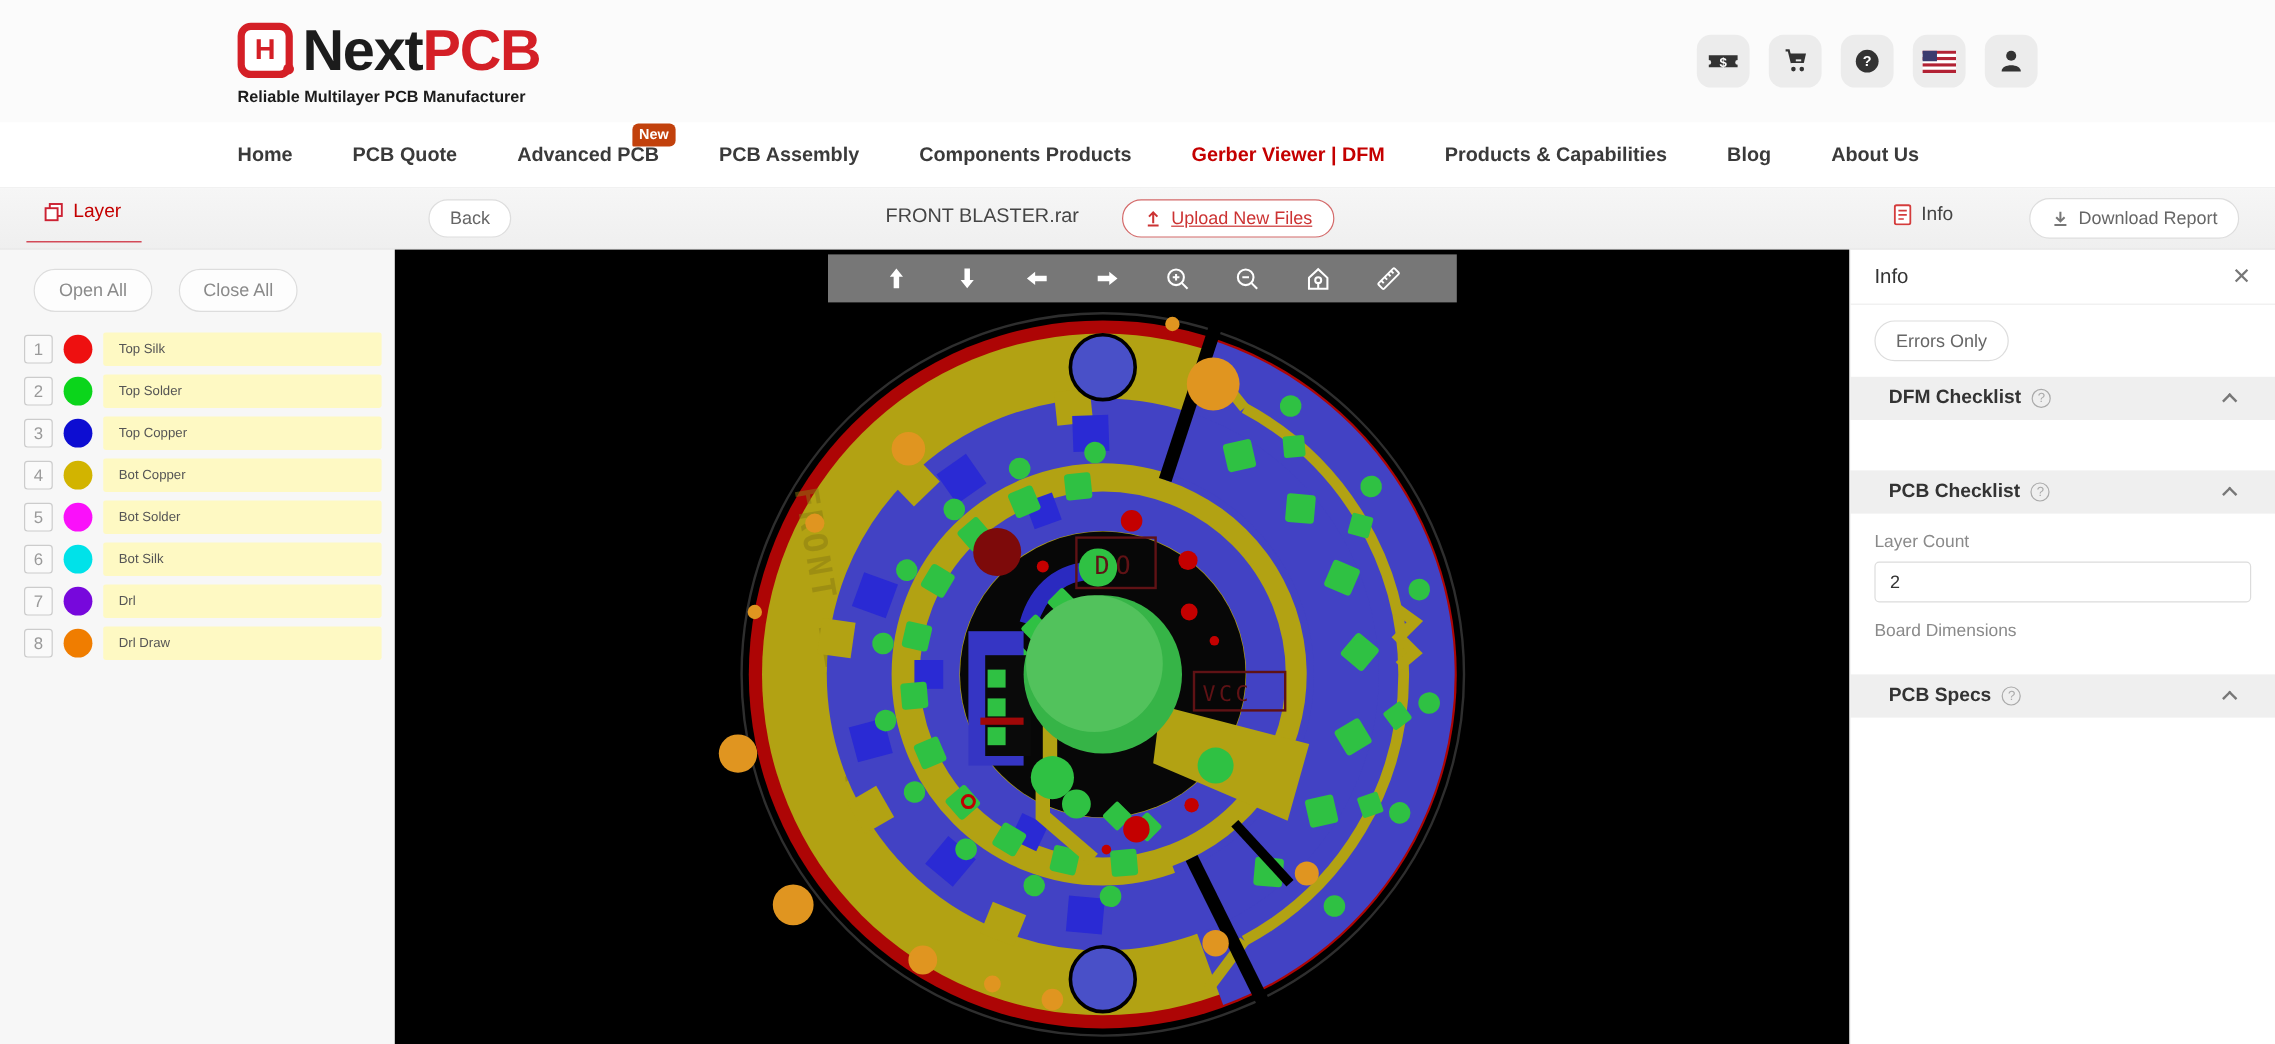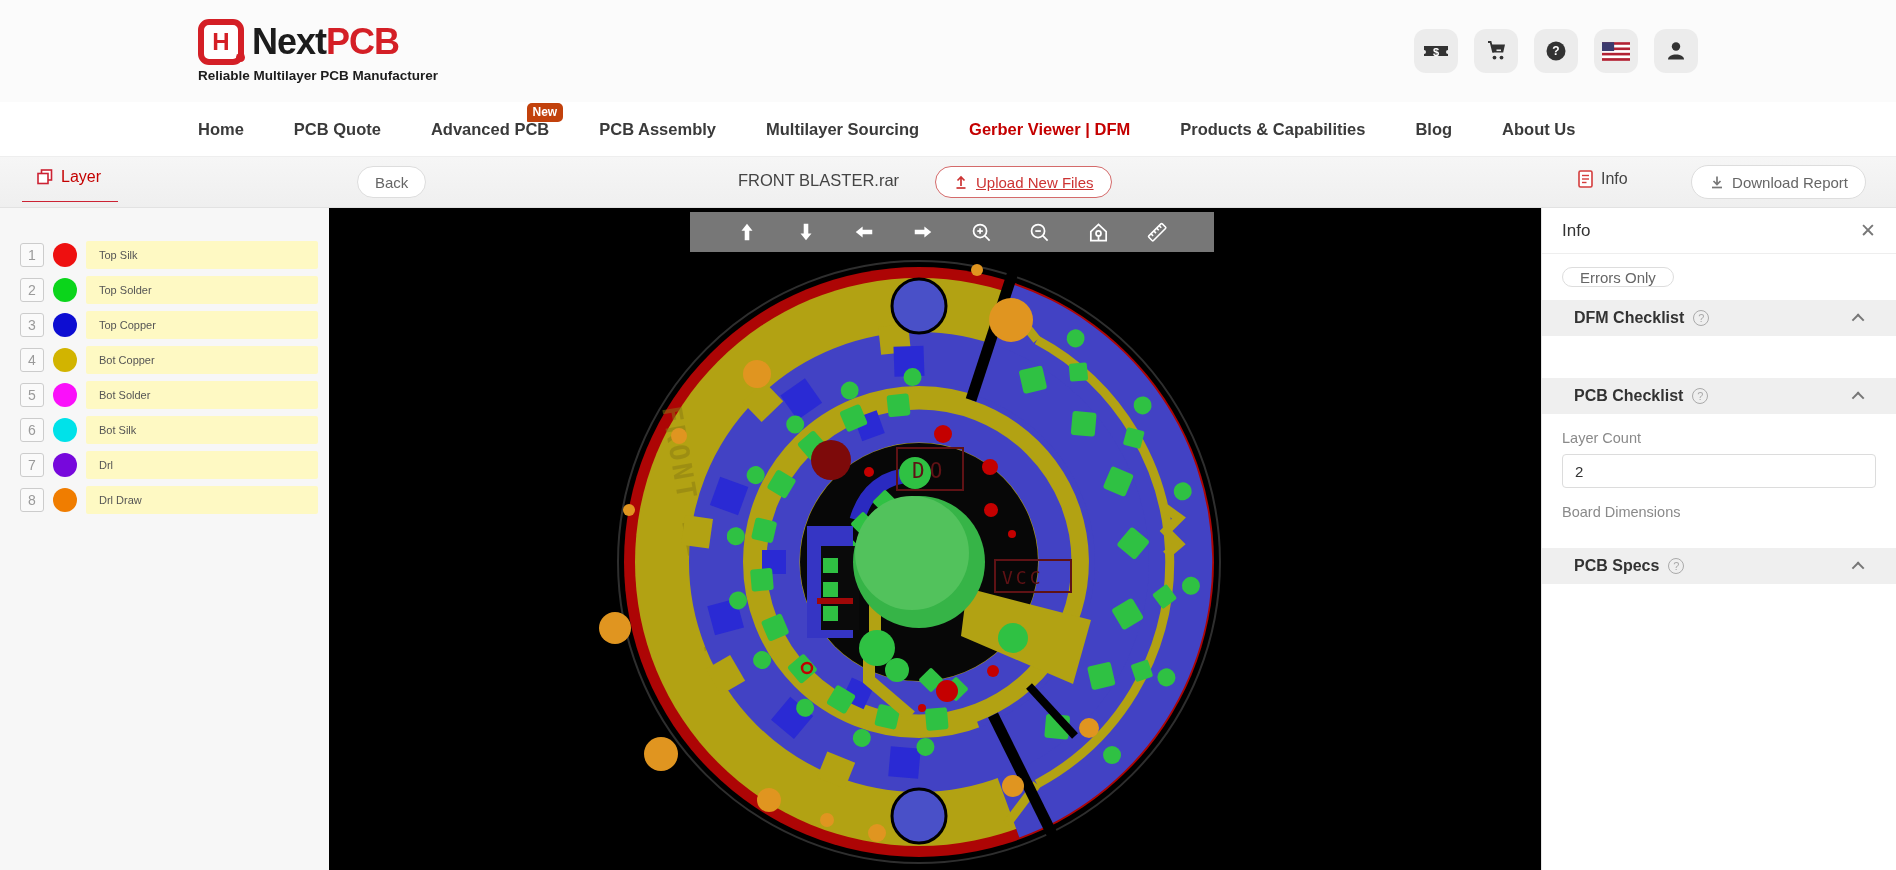--- a/index.html
+++ b/index.html
@@ -10,21 +10,21 @@
   .top-header { height:102px; background:#fbfbfb; }
   .header-inner { width:1500px; margin:0 auto; height:100%; display:flex;
     align-items:center; justify-content:space-between; }
   .logo-block { display:flex; flex-direction:column; }
   .logo-row { display:flex; align-items:center; gap:8px; }
   .logo-mark { position:relative; width:46px; height:46px; border:6px solid #d41f26;
     border-radius:11px; background:#fff; display:flex; align-items:center; justify-content:center;
     color:#d41f26; font-weight:bold; font-size:24px; }
   .logo-mark .dot { position:absolute; right:-7px; bottom:-3px; width:9px; height:9px;
     border-radius:50%; background:#d41f26; }
-  .logo-text { font-size:36px; font-weight:bold; letter-spacing:-1px; color:#1c1c1c; }
+  .logo-text { font-size:48px; font-weight:bold; letter-spacing:-1px; color:#1c1c1c; }
   .logo-text .red { color:#d41f26; }
   .logo-tagline { font-size:13.5px; font-weight:bold; color:#1c1c1c; margin-top:3px; }
   .header-actions { display:flex; gap:16px; }
   .icon-btn { width:44px; height:44px; border-radius:12px; background:#ececec;
     display:flex; align-items:center; justify-content:center; cursor:pointer; }
 
   
   .nav-bar { height:55px; background:#fff; border-bottom:1px solid #eee; }
   .nav-inner { width:1500px; margin:0 auto; height:100%; display:flex;
     align-items:center; gap:50px; }
@@ -77,21 +77,21 @@
   .tool-btn { width:26px; height:26px; cursor:pointer; display:flex; align-items:center;
     justify-content:center; }
   .pcb-svg { position:absolute; inset:0; }
 
   
   .right-panel { width:355px; background:#fff; border-left:1px solid #e6e6e6; }
   .panel-header { height:46px; display:flex; align-items:center; justify-content:space-between;
     padding:0 20px; border-bottom:1px solid #eee; }
   .panel-title { font-size:17px; color:#333; }
   .panel-close { font-size:19px; color:#777; cursor:pointer; }
-  .errors-pill { margin:13px 0 13px 20px; height:20px; border-radius:17px; }
+  .errors-pill { margin:13px 0 13px 20px; height:34px; border-radius:17px; }
   .section-bar { height:36px; background:#efefef; display:flex; align-items:center;
     padding:0 32px; cursor:pointer; }
   .section-title { font-size:16px; font-weight:bold; color:#333; }
   .q-circle { width:16px; height:16px; border:1px solid #aaa; border-radius:50%; color:#aaa;
     font-size:11px; line-height:14px; text-align:center; margin-left:9px; }
   .caret-up { margin-left:auto; width:9px; height:9px; border-left:2px solid #777;
     border-top:2px solid #777; transform:rotate(45deg) translateY(2px); }
   .section-gap { height:42px; background:#fff; }
   .param-body { padding:16px 20px 20px; }
   .field-label { font-size:14.5px; color:#8a8a8a; margin-bottom:8px; }
@@ -162,21 +162,21 @@
 
 <div class="nav-bar">
   <div class="nav-inner">
     <div class="nav-item">Home</div>
     <div class="nav-item">PCB Quote</div>
     <div class="nav-item">
       <span>Advanced PCB</span>
       <span class="nav-badge">New</span>
     </div>
     <div class="nav-item">PCB Assembly</div>
-    <div class="nav-item">Multilayer Sourcing</div>
+    <div class="nav-item">Components Products</div>
     <div class="nav-item active">Gerber Viewer | DFM</div>
     <div class="nav-item">Products &amp; Capabilities</div>
     <div class="nav-item">Blog</div>
     <div class="nav-item">About Us</div>
   </div>
 </div>
 
 <div class="sub-header">
   <div class="layer-tab">
     <svg width="18" height="18" viewBox="0 0 18 18">
@@ -209,20 +209,24 @@
       <path d="M8 2.5 V10 M4.5 7 L8 10.5 L11.5 7" stroke="#777" stroke-width="1.7" fill="none"></path>
       <line x1="3" y1="13.5" x2="13" y2="13.5" stroke="#777" stroke-width="1.7"></line>
     </svg>
     <span>Download Report</span>
   </div>
 </div>
 
 <div class="main">
 
   <div class="sidebar">
+    <div class="sidebar-actions">
+      <div class="pill">Open All</div>
+      <div class="pill">Close All</div>
+    </div>
     <div class="layer-list">
       <div class="layer-row">
         <div class="layer-num">1</div>
         <div class="layer-dot" style="background: rgb(238, 16, 16);"></div>
         <div class="layer-label">Top Silk</div>
       </div>
       <div class="layer-row">
         <div class="layer-num">2</div>
         <div class="layer-dot" style="background: rgb(11, 213, 27);"></div>
         <div class="layer-label">Top Solder</div>

